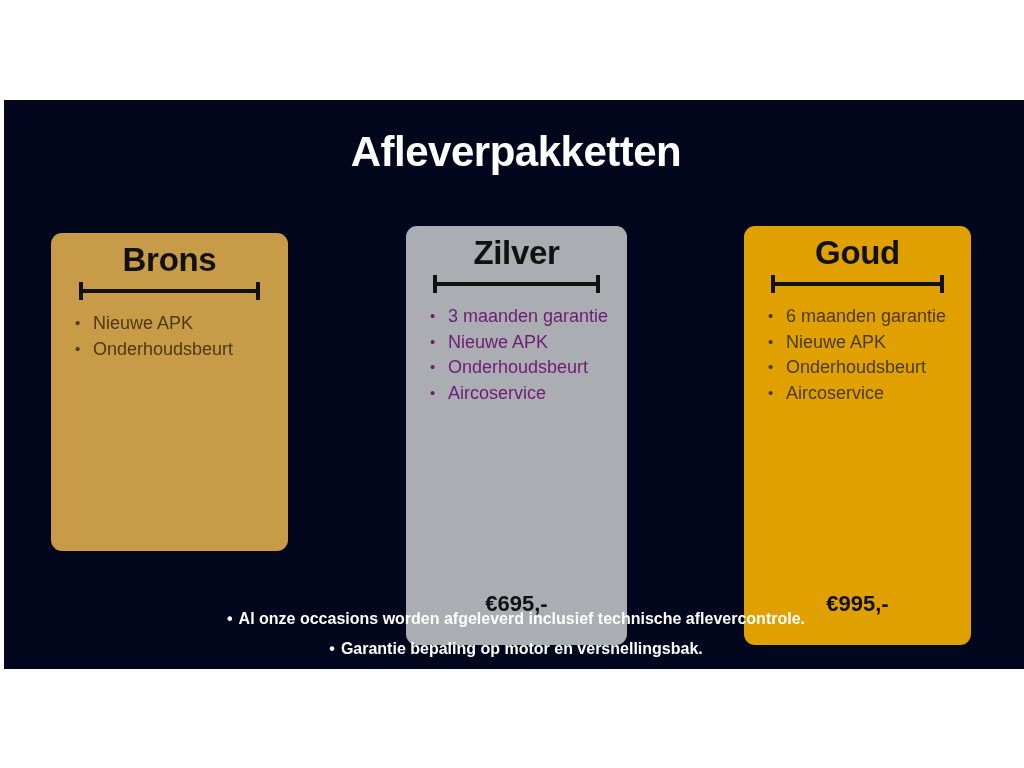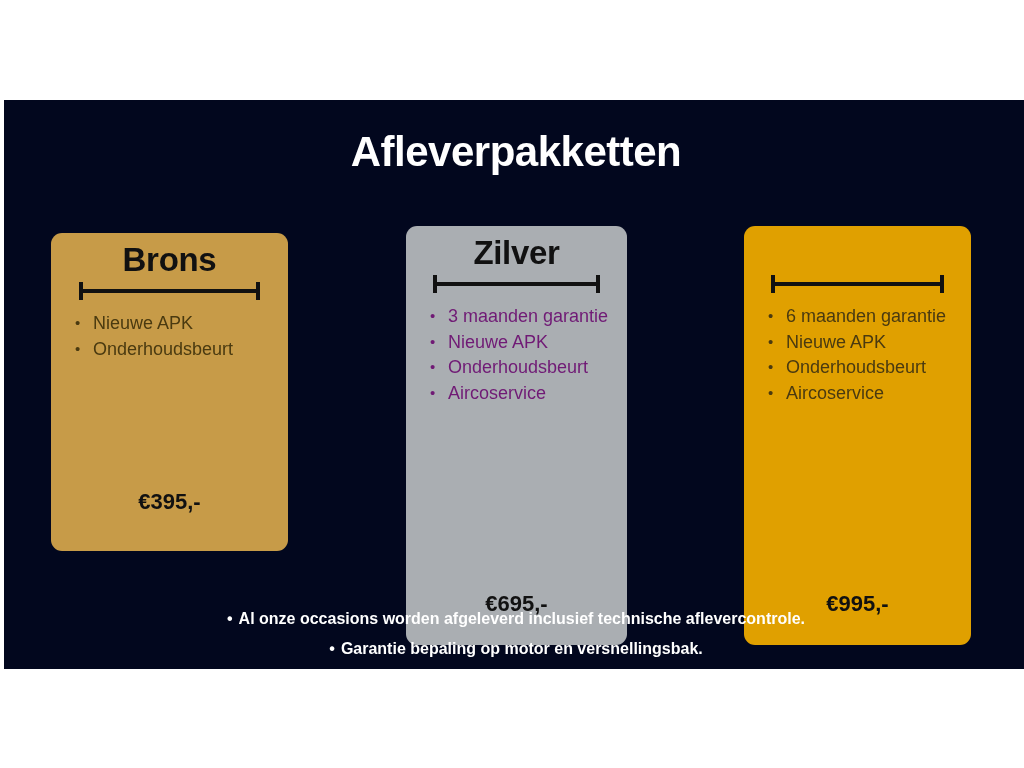--- a/index.html
+++ b/index.html
@@ -212,21 +212,20 @@
           <div class="cap cap-left"></div>
           <div class="bar"></div>
           <div class="cap cap-right"></div>
         </div>
 
         <ul class="features">
           <li>Nieuwe APK</li>
           <li>Onderhoudsbeurt</li>
         </ul>
 
-        <div class="price">€395,-</div>
       </div>
     </div>
 
     <div class="card card-silver">
       <div class="card-inner">
         <div class="card-title">Zilver</div>
 
         <div class="divider">
           <div class="cap cap-left"></div>
           <div class="bar"></div>
@@ -239,20 +238,21 @@
           <li>Onderhoudsbeurt</li>
           <li>Aircoservice</li>
         </ul>
 
         <div class="price">€695,-</div>
       </div>
     </div>
 
     <div class="card card-gold">
       <div class="card-inner">
+        <div class="card-title">Goud</div>
 
         <div class="divider">
           <div class="cap cap-left"></div>
           <div class="bar"></div>
           <div class="cap cap-right"></div>
         </div>
 
         <ul class="features">
           <li>6 maanden garantie</li>
           <li>Nieuwe APK</li>

